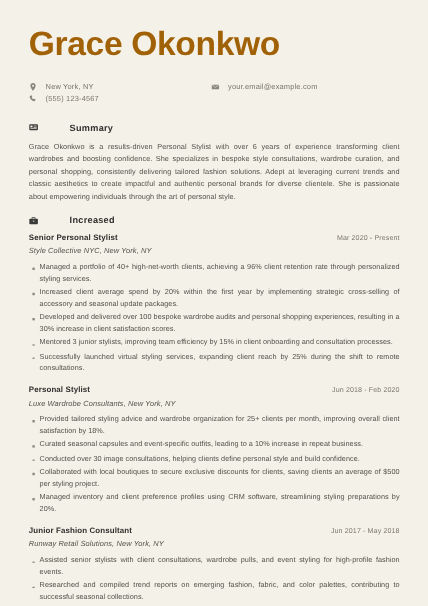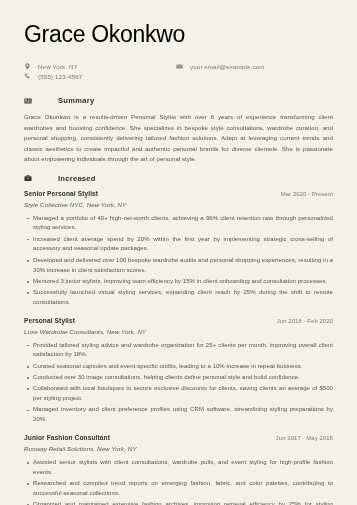--- a/index.html
+++ b/index.html
@@ -17,24 +17,24 @@
   .page {
     width: 357px;
     height: 505px;
     background: #f4f1e8;
     box-sizing: border-box;
     padding: 22px 24px 0 24px;
     position: relative;
   }
   
   .name {
-    font-size: 23px;
-    font-weight: normal;
+    font-size: 28px;
+    font-weight: bold;
     letter-spacing: -0.3px;
-    color: #000000;
+    color: #a16207;
     margin: 0 0 16px 0;
     line-height: 1.1;
   }
   .contact-grid {
     display: flex;
     margin-bottom: 16px;
   }
   .contact-col {
     display: flex;
     flex-direction: column;

